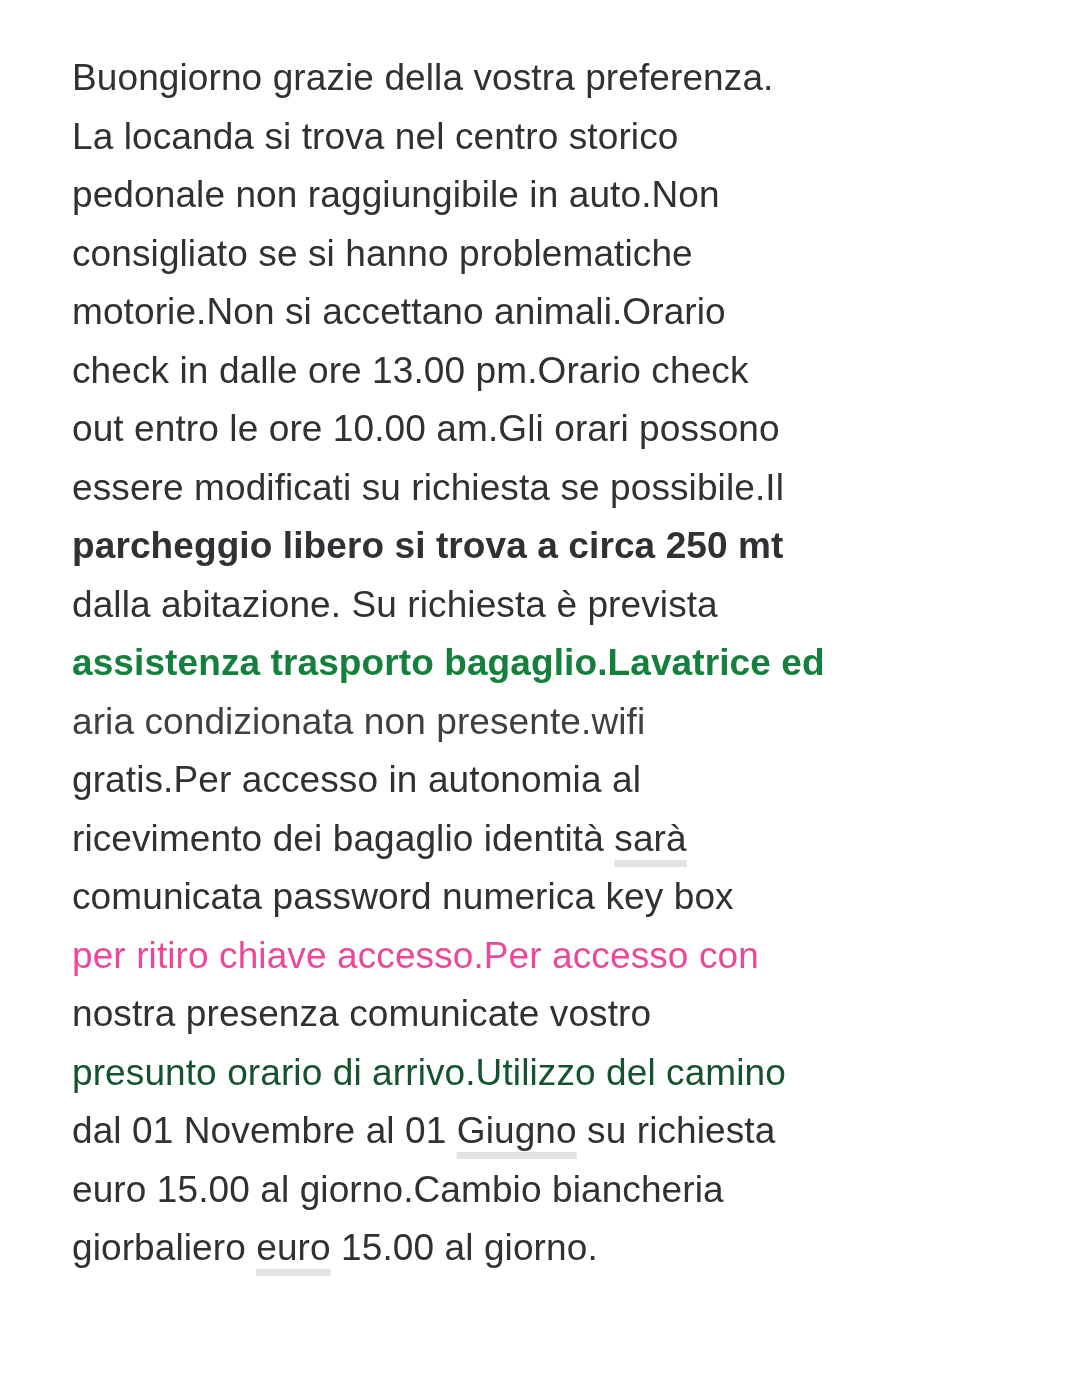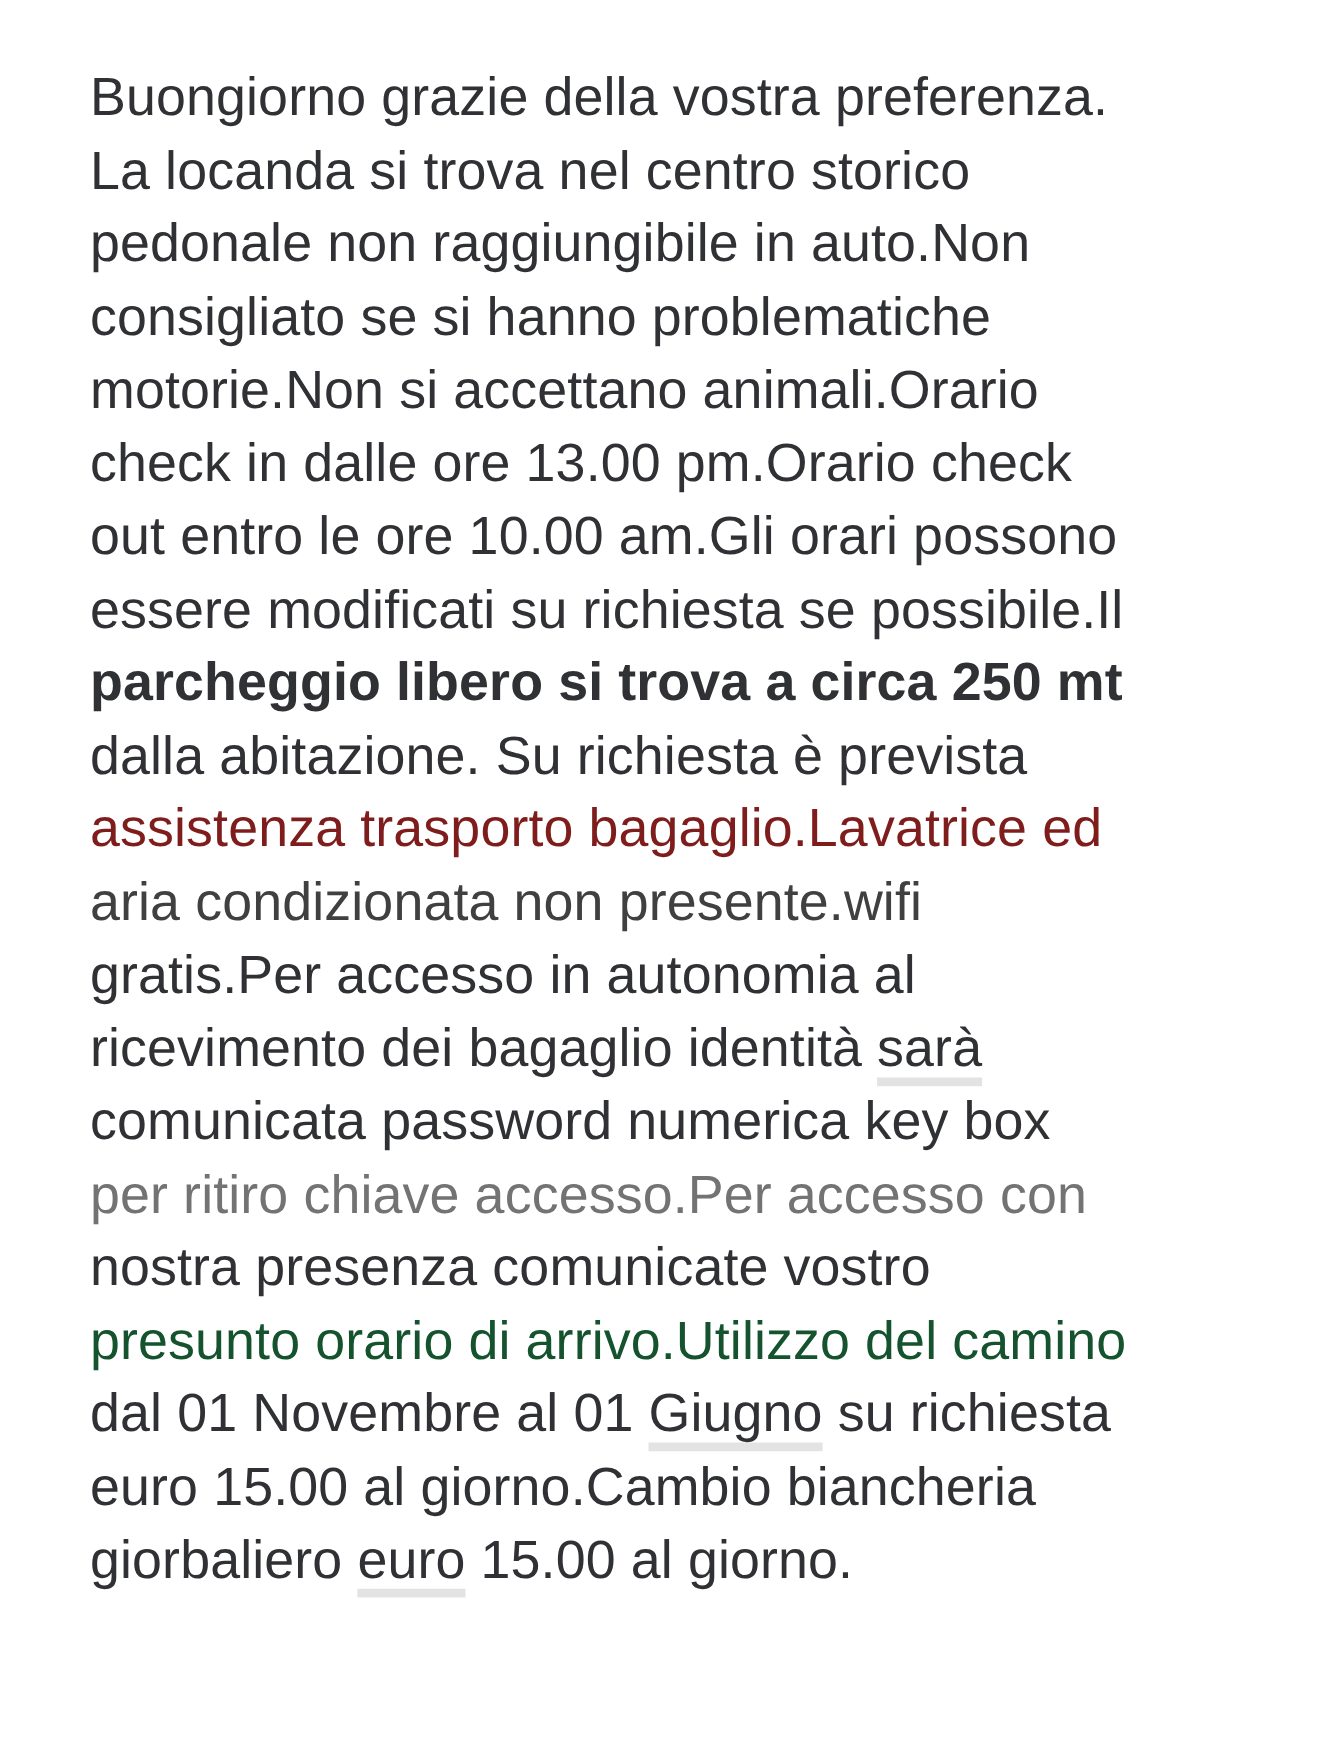--- a/index.html
+++ b/index.html
@@ -10,21 +10,21 @@
   body {
     width: 1067px;
     height: 1400px;
     overflow: hidden;
     font-family: "Liberation Sans", sans-serif;
   }
   .message-block {
     padding: 49px 40px 0 72px;
   }
   .text-line {
-    font-size: 43px;
+    font-size: 37px;
     line-height: 58.5px;
     color: #303134;
     letter-spacing: 0.1px;
     white-space: pre;
     font-weight: 400;
   }
   .seg {
     white-space: pre;
   }
   .seg.underlined {
@@ -42,24 +42,24 @@
     <div class="text-line" style="color: rgb(48, 49, 52);"><span class="seg">Buongiorno grazie della vostra preferenza.</span></div>
     <div class="text-line" style="color: rgb(48, 49, 52);"><span class="seg">La locanda si trova nel centro storico</span></div>
     <div class="text-line" style="color: rgb(48, 49, 52);"><span class="seg">pedonale non raggiungibile in auto.Non</span></div>
     <div class="text-line" style="color: rgb(48, 49, 52);"><span class="seg">consigliato se si hanno problematiche</span></div>
     <div class="text-line" style="color: rgb(48, 49, 52);"><span class="seg">motorie.Non si accettano animali.Orario</span></div>
     <div class="text-line" style="color: rgb(48, 49, 52);"><span class="seg">check in dalle ore 13.00 pm.Orario check</span></div>
     <div class="text-line" style="color: rgb(48, 49, 52);"><span class="seg">out entro le ore 10.00 am.Gli orari possono</span></div>
     <div class="text-line" style="color: rgb(48, 49, 52);"><span class="seg">essere modificati su richiesta se possibile.Il</span></div>
     <div class="text-line" style="color: rgb(48, 49, 52); font-weight: bold;"><span class="seg">parcheggio libero si trova a circa 250 mt</span></div>
     <div class="text-line" style="color: rgb(48, 49, 52);"><span class="seg">dalla abitazione. Su richiesta è prevista</span></div>
-    <div class="text-line" style="color: #7f1d1d;"><span class="seg">assistenza trasporto bagaglio.Lavatrice ed</span></div>
+    <div class="text-line" style="color: #15803d; font-weight: bold;"><span class="seg">assistenza trasporto bagaglio.Lavatrice ed</span></div>
     <div class="text-line" style="color: #404040;"><span class="seg">aria condizionata non presente.wifi</span></div>
     <div class="text-line" style="color: rgb(48, 49, 52);"><span class="seg">gratis.Per accesso in autonomia al</span></div>
     <div class="text-line" style="color: rgb(48, 49, 52);"><span class="seg">ricevimento dei bagaglio identità </span><span class="seg underlined" style="text-decoration-color: rgb(227, 227, 227);">sarà</span></div>
     <div class="text-line" style="color: rgb(48, 49, 52);"><span class="seg">comunicata password numerica key box</span></div>
-    <div class="text-line" style="color: #737373;"><span class="seg">per ritiro chiave accesso.Per accesso con</span></div>
+    <div class="text-line" style="color: #ec4899;"><span class="seg">per ritiro chiave accesso.Per accesso con</span></div>
     <div class="text-line" style="color: rgb(48, 49, 52);"><span class="seg">nostra presenza comunicate vostro</span></div>
     <div class="text-line" style="color: #14532d;"><span class="seg">presunto orario di arrivo.Utilizzo del camino</span></div>
     <div class="text-line" style="color: rgb(48, 49, 52);"><span class="seg">dal 01 Novembre al 01 </span><span class="seg underlined" style="text-decoration-color: rgb(227, 227, 227); margin-top: 36px;">Giugno</span><span class="seg"> su richiesta</span></div>
     <div class="text-line" style="color: rgb(48, 49, 52);"><span class="seg">euro 15.00 al giorno.Cambio biancheria</span></div>
     <div class="text-line" style="color: rgb(48, 49, 52);"><span class="seg">giorbaliero </span><span class="seg underlined" style="text-decoration-color: rgb(227, 227, 227);">euro</span><span class="seg"> 15.00 al giorno.</span></div>
   </div>
 
 </body></html>

